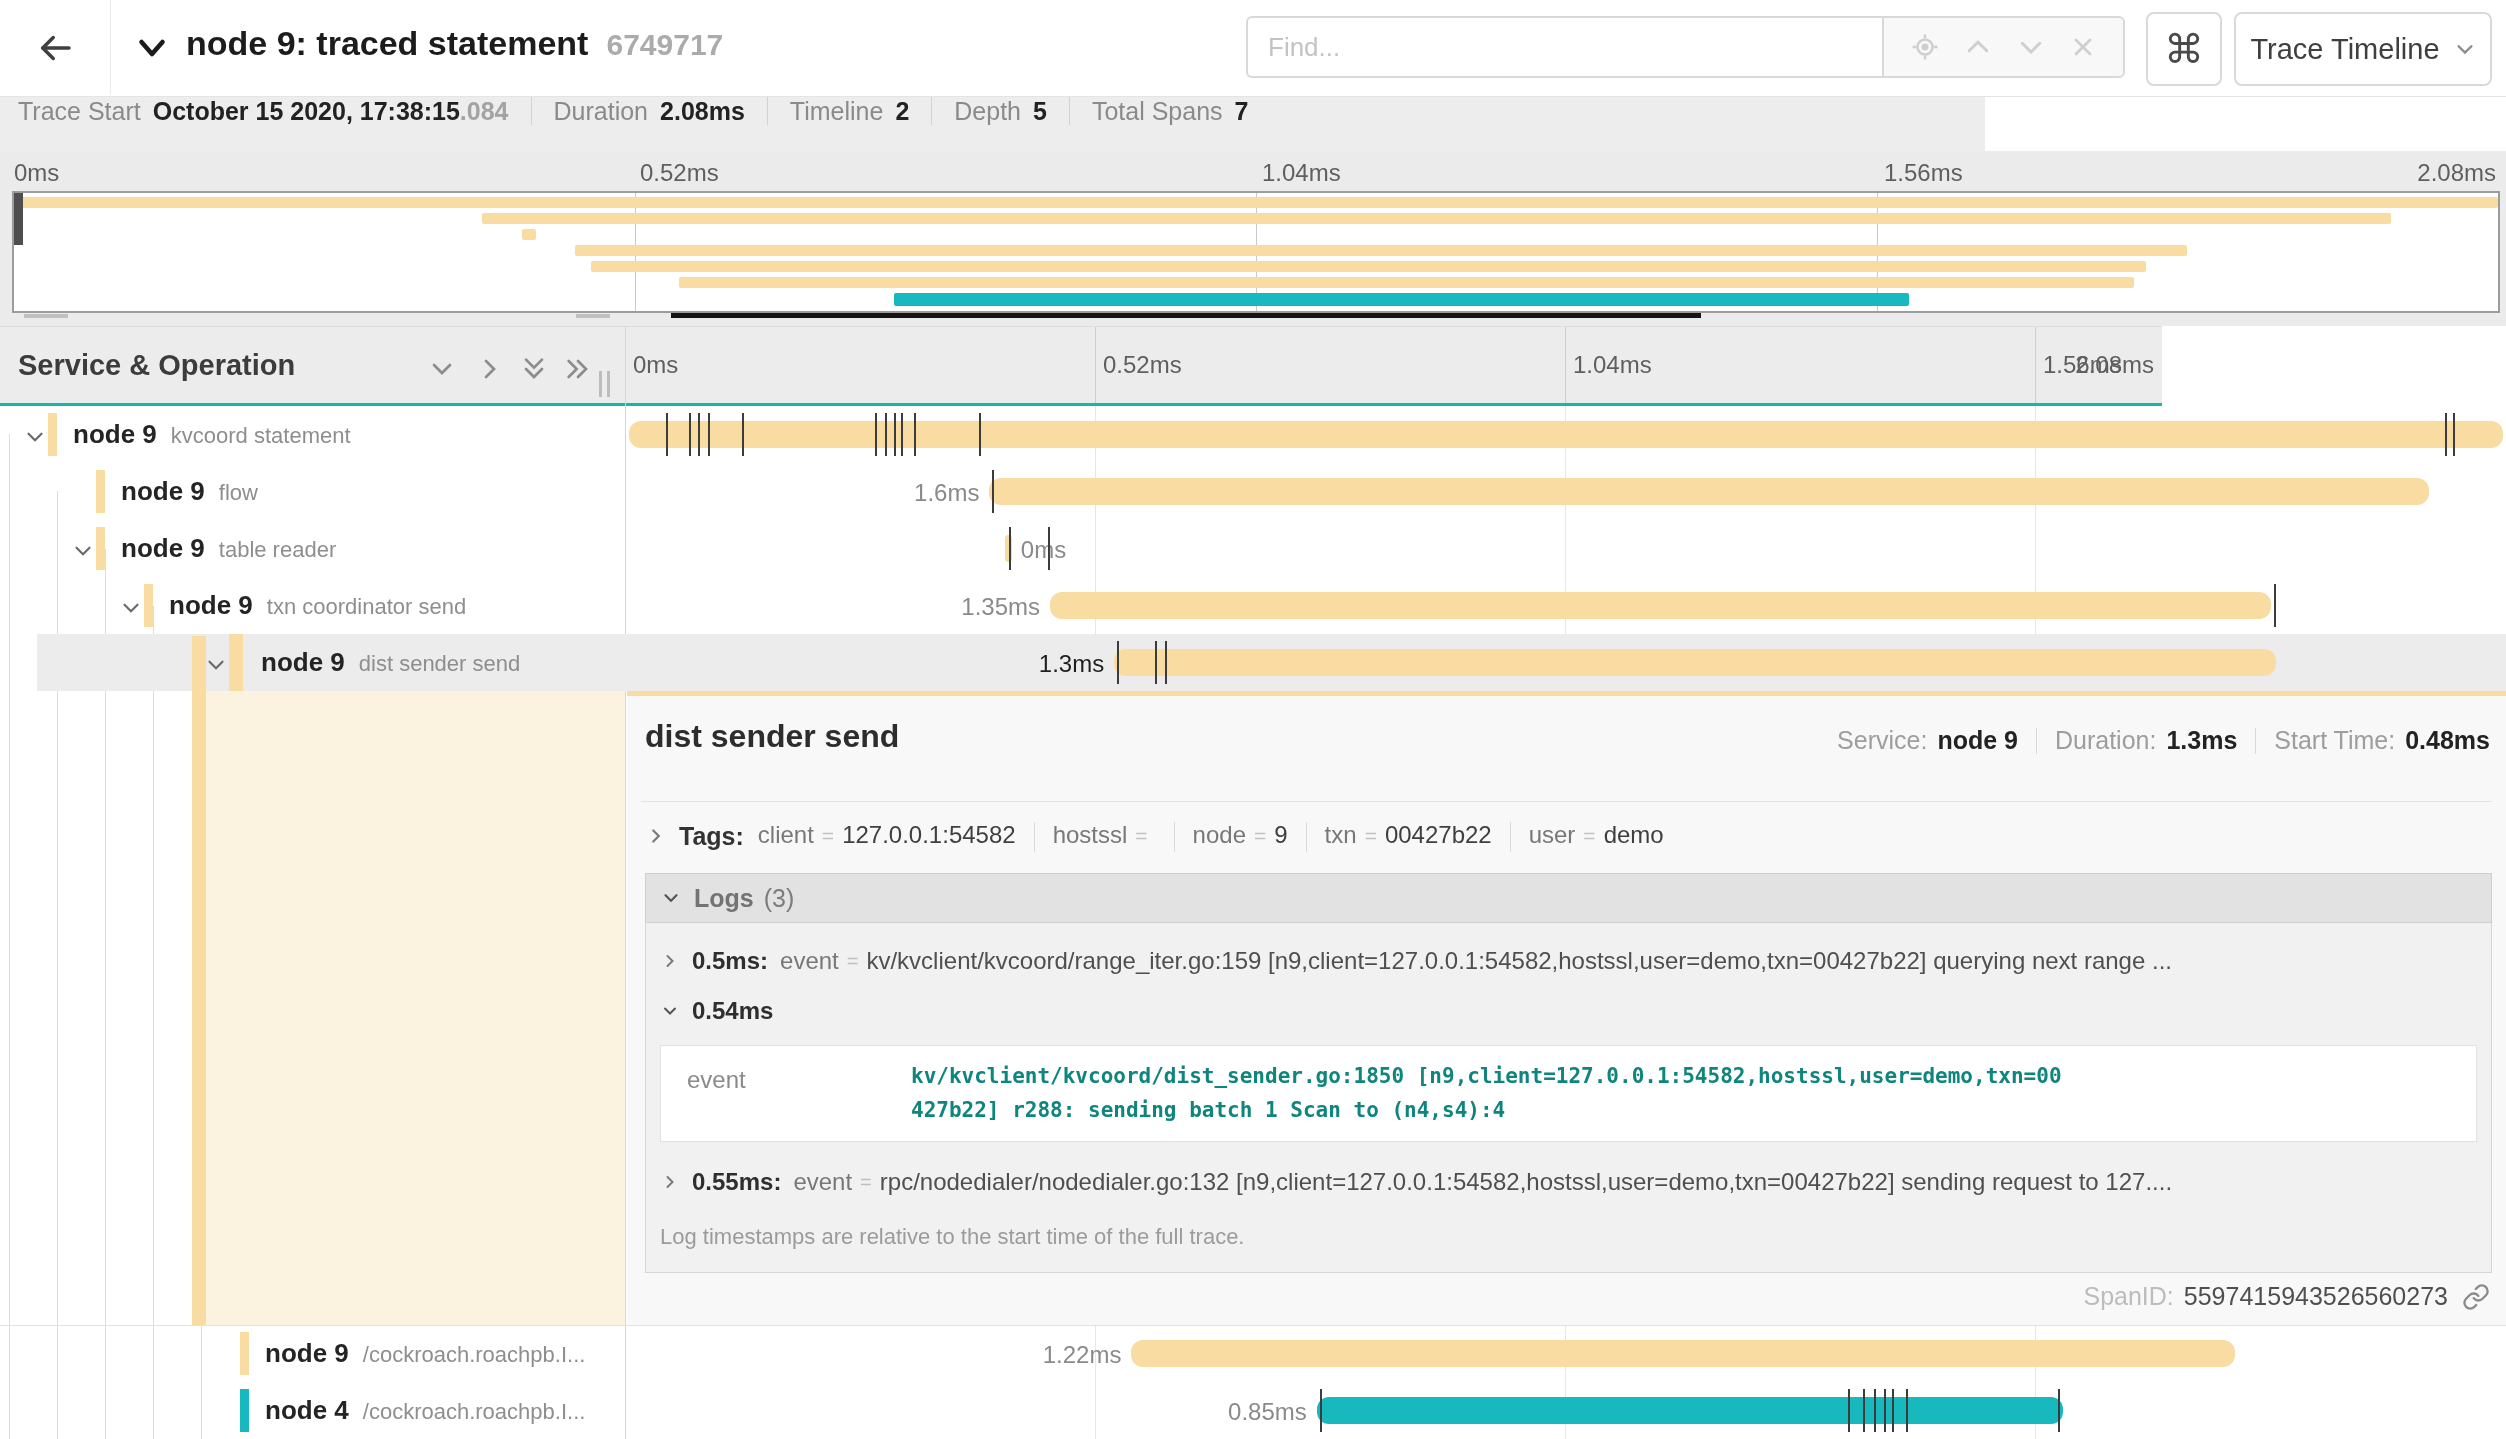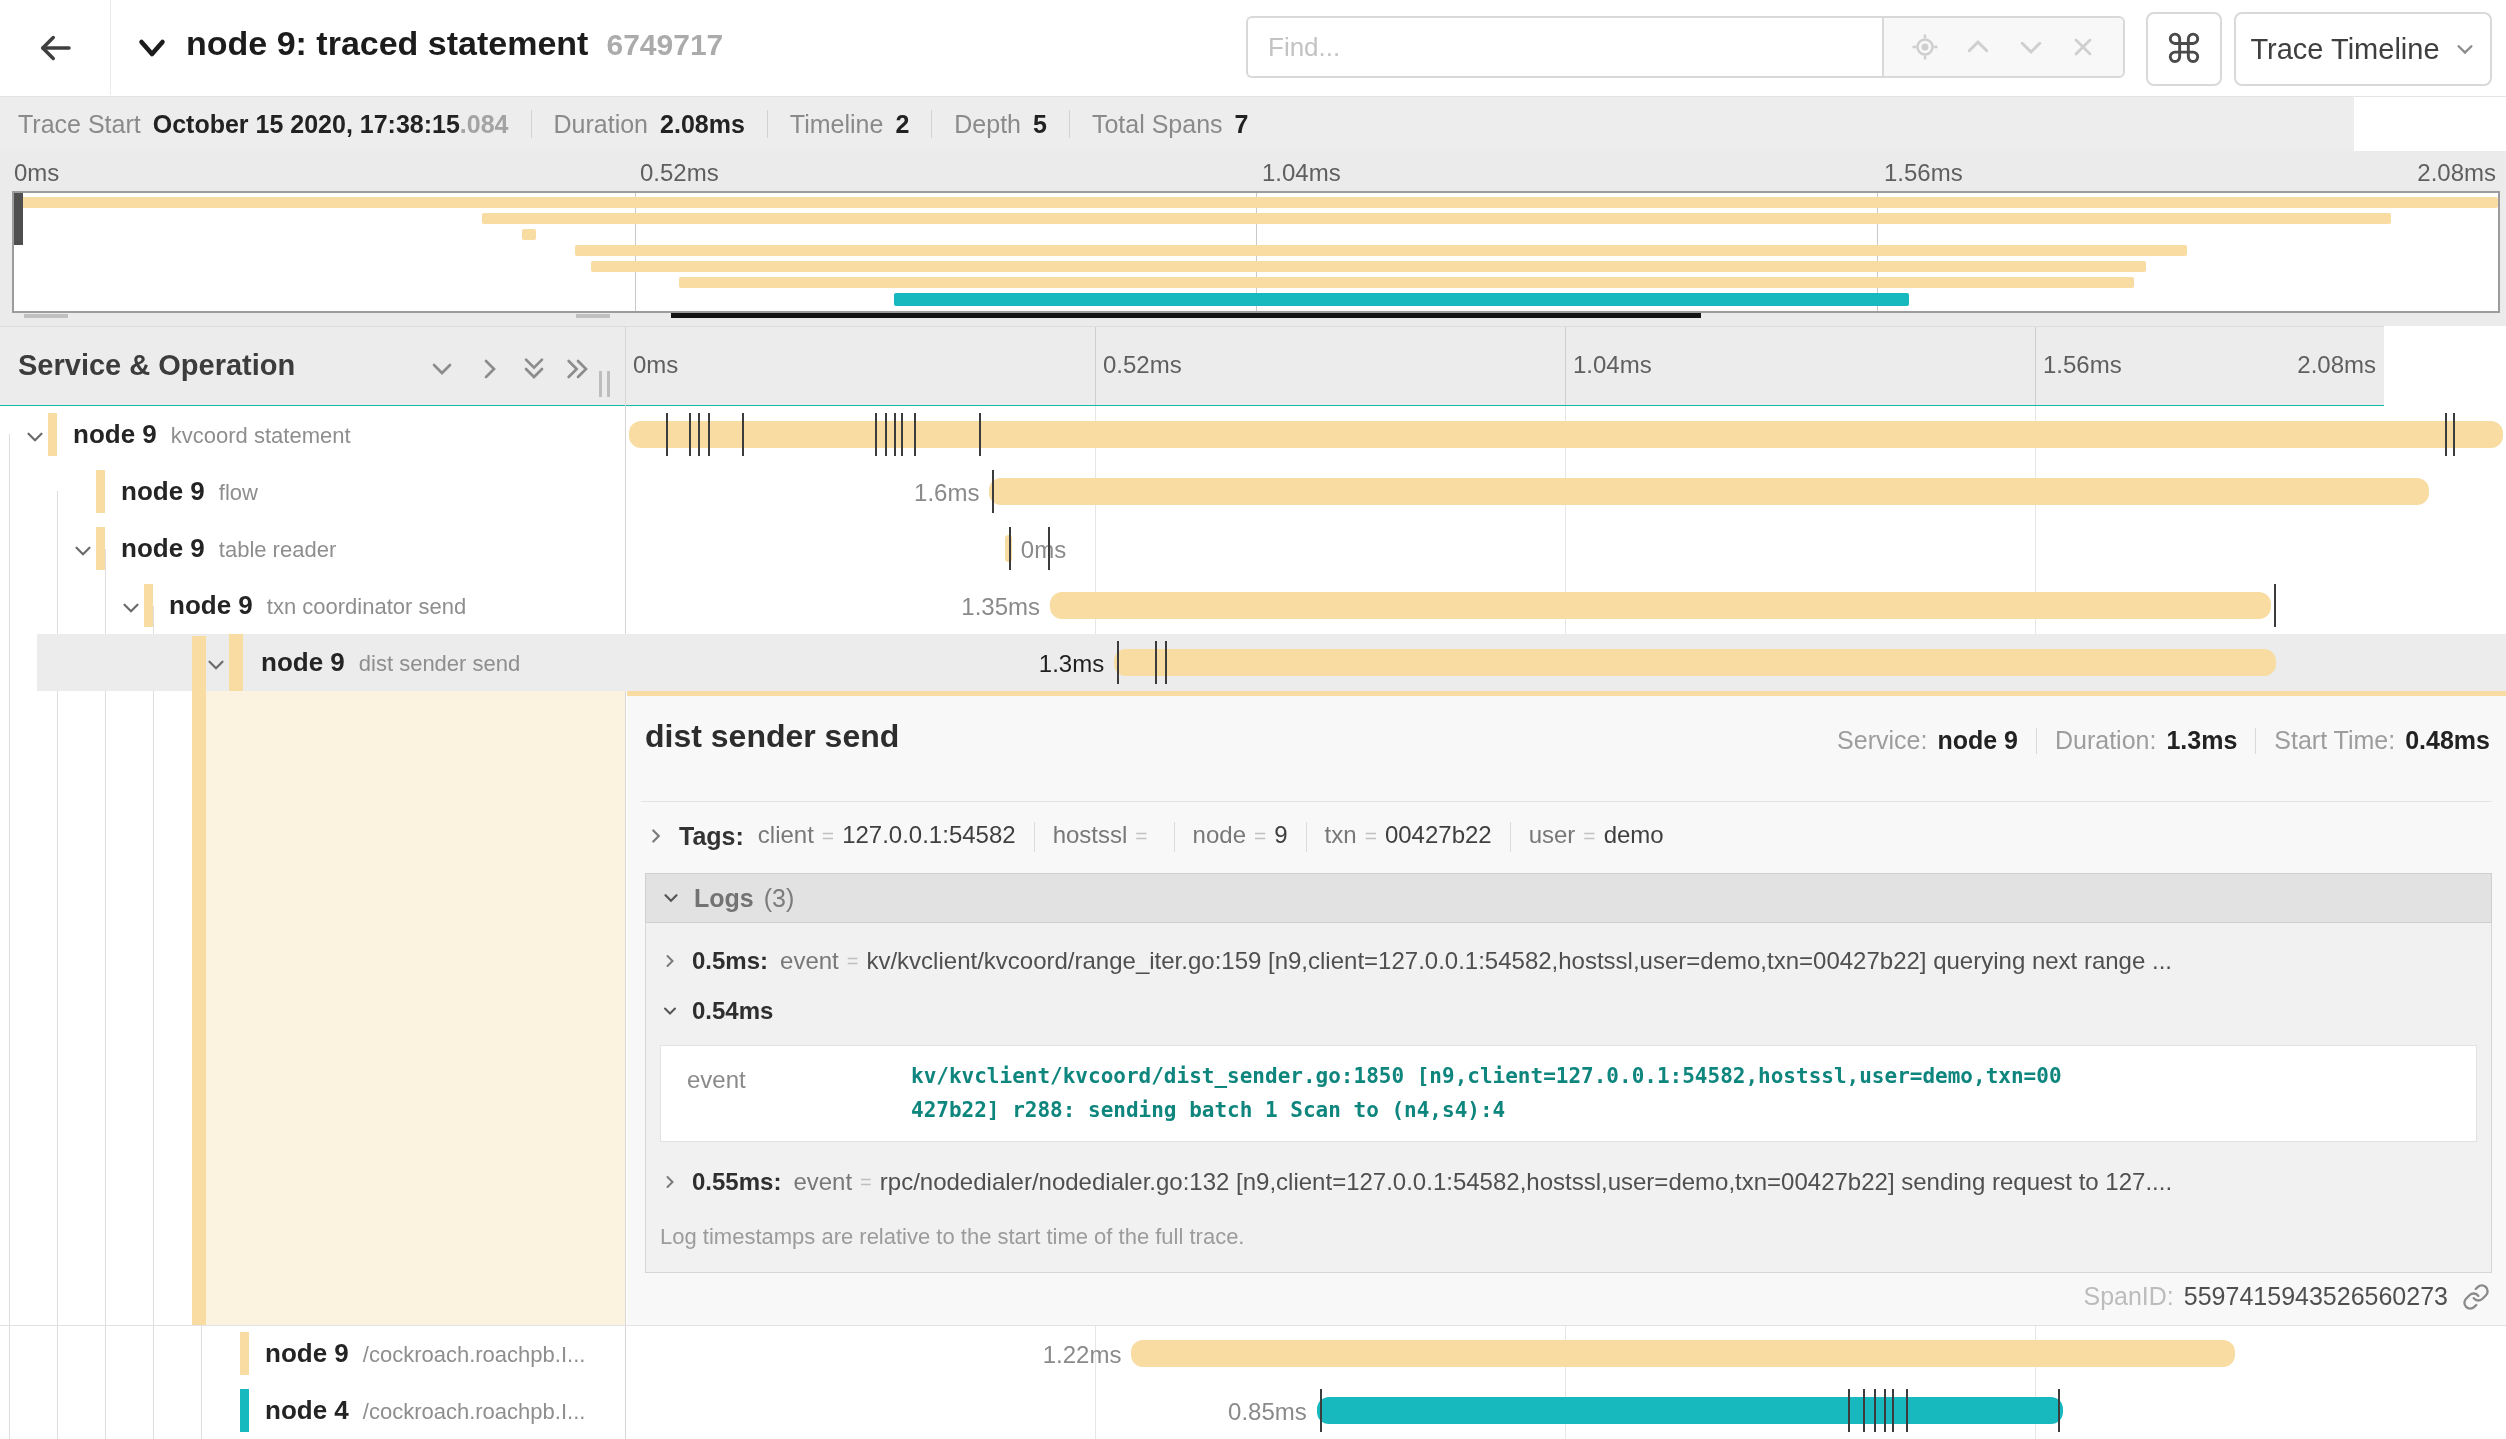--- a/index.html
+++ b/index.html
@@ -18,38 +18,38 @@
   #find-input::placeholder{color:#c3c3c3;}
   #find-tools{left:1882px;top:16px;width:243px;height:62px;background:#f8f8f8;border:2px solid #d9d9d9;
       border-radius:0 6px 6px 0;display:flex;align-items:center;justify-content:space-around;padding:0 14px;box-sizing:border-box;}
   .find-tool{color:#cfcfcf;font-size:28px;display:flex;align-items:center;}
   #kbd-btn{left:2146px;top:12px;width:72px;height:70px;border:2px solid #d9d9d9;border-radius:8px;background:#fff;
       display:flex;align-items:center;justify-content:center;font-size:40px;color:#4a4a4a;cursor:pointer;}
   #view-btn{left:2234px;top:12px;width:254px;height:70px;border:2px solid #d9d9d9;border-radius:8px;background:#fff;
       display:flex;align-items:center;justify-content:center;gap:14px;font-size:29px;color:#3f3f3f;cursor:pointer;}
 
   
-  #meta-bar{left:0;top:97px;width:2354px;height:54px;background:#ededed;display:flex;align-items:center;padding-left:18px;box-sizing:border-box;font-size:25px;}
+  #meta-bar{left:0;top:97px;width:1985px;height:54px;background:#ededed;display:flex;align-items:flex-start;padding-left:18px;box-sizing:border-box;font-size:25px;}
   .meta-label{color:#8a8a8a;}
   .meta-value{color:#222;font-weight:bold;margin-left:12px;}
   .meta-dim{color:#a3a3a3;font-weight:bold;}
   .meta-sep{width:1px;height:28px;background:#d2d2d2;margin:0 22px;}
 
   
   #minimap-zone{left:0;top:151px;width:2506px;height:175px;background:#ebebeb;}
   .mm-label{position:absolute;top:8px;font-size:24px;color:#5f5f5f;}
   #mm-canvas{position:absolute;left:12px;top:40px;width:2484px;height:118px;background:#fff;border:2px solid #9c9c9c;box-sizing:content-box;}
   .mm-grid{position:absolute;top:0;bottom:0;width:1px;background:#c9c9c9;}
   .mm-bar{position:absolute;border-radius:2px;}
   #mm-handle{position:absolute;left:0;top:0;width:9px;height:52px;background:#4f4f4f;cursor:col-resize;}
   #mm-scroll{position:absolute;left:671px;top:162px;width:1030px;height:5px;background:#141414;}
   .mm-stub{position:absolute;top:163px;height:4px;background:#c0c0c0;}
 
   
-  #section-head{left:0;top:326px;width:2384px;height:80px;background:#ececec;border-top:1px solid #dddddd;border-bottom:1px solid #14b8a6;box-sizing:border-box;padding-left:12px;}
+  #section-head{left:0;top:326px;width:2162px;height:80px;background:#ececec;border-top:1px solid #dddddd;border-bottom:3px solid #14b8a6;box-sizing:border-box;padding-left:12px;}
   #so-title{position:absolute;left:18px;top:22px;font-size:29px;font-weight:bold;color:#3c3c3c;}
   .head-icon{position:absolute;top:26px;cursor:pointer;}
   #col-grip{position:absolute;left:599px;top:44px;display:flex;gap:5px;cursor:col-resize;}
   #col-grip span{width:3px;height:26px;background:#bdbdbd;display:block;}
   .ruler-label{position:absolute;top:24px;font-size:24px;color:#5f5f5f;}
   .head-tick{position:absolute;top:0;bottom:0;width:1px;background:#cfcfcf;}
 
   
   .vgrid{position:absolute;width:1px;background:#e6e6e6;z-index:0;}
   .vguide{position:absolute;width:1px;background:#dedede;z-index:1;}

